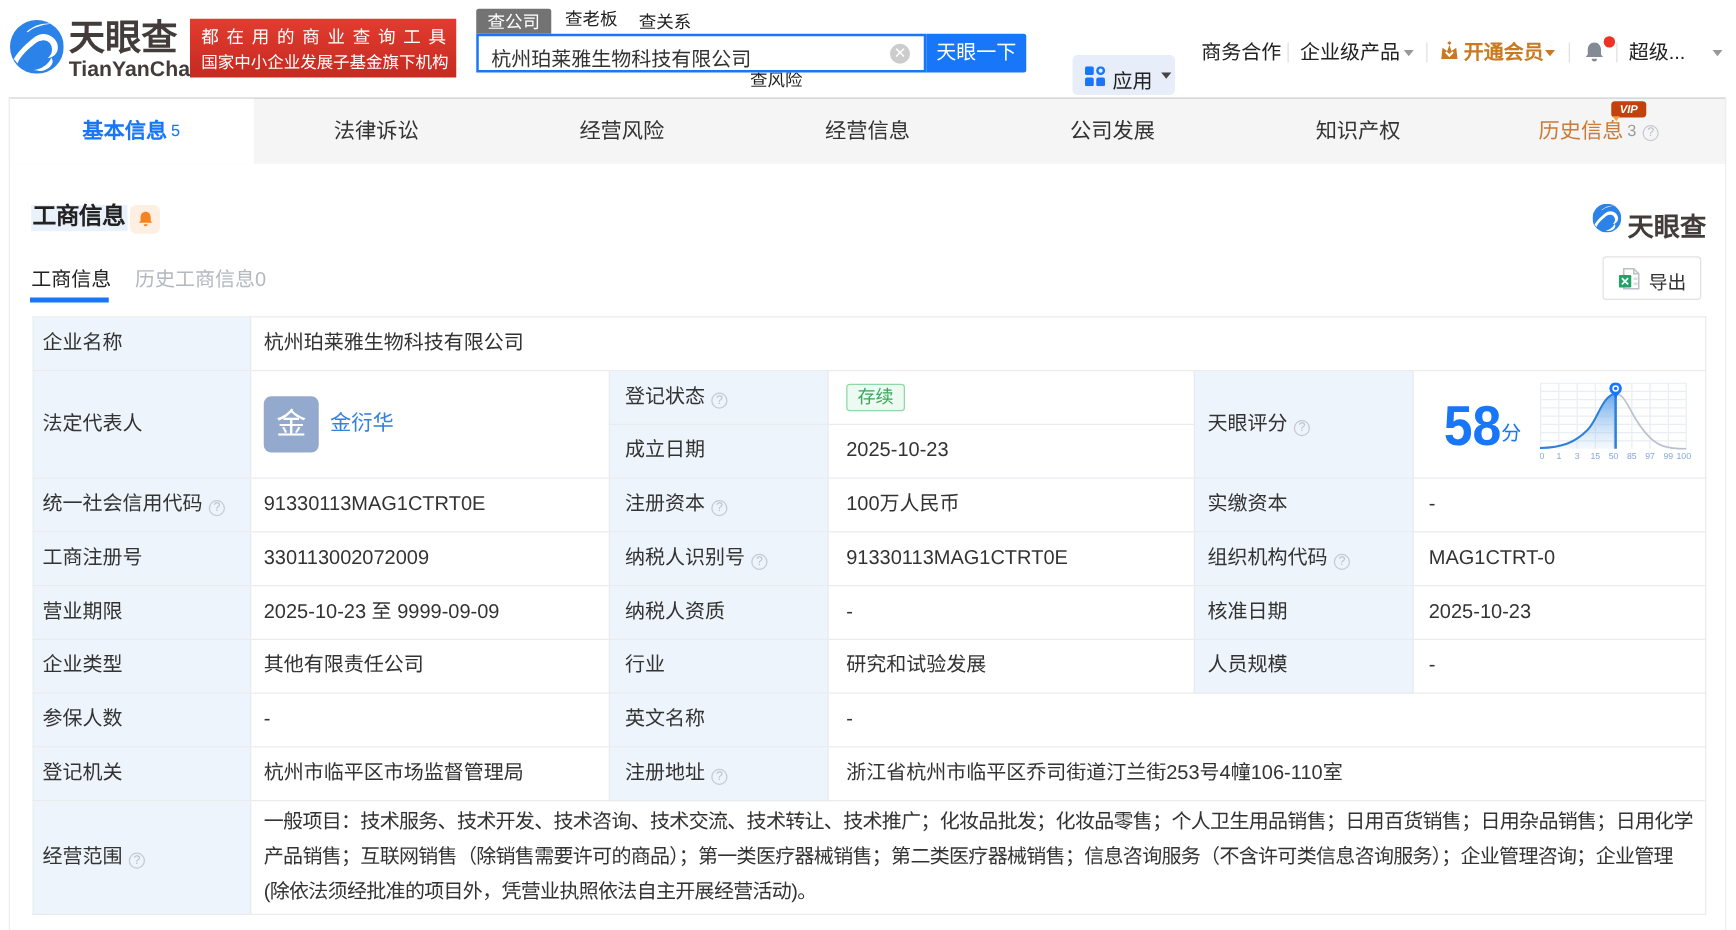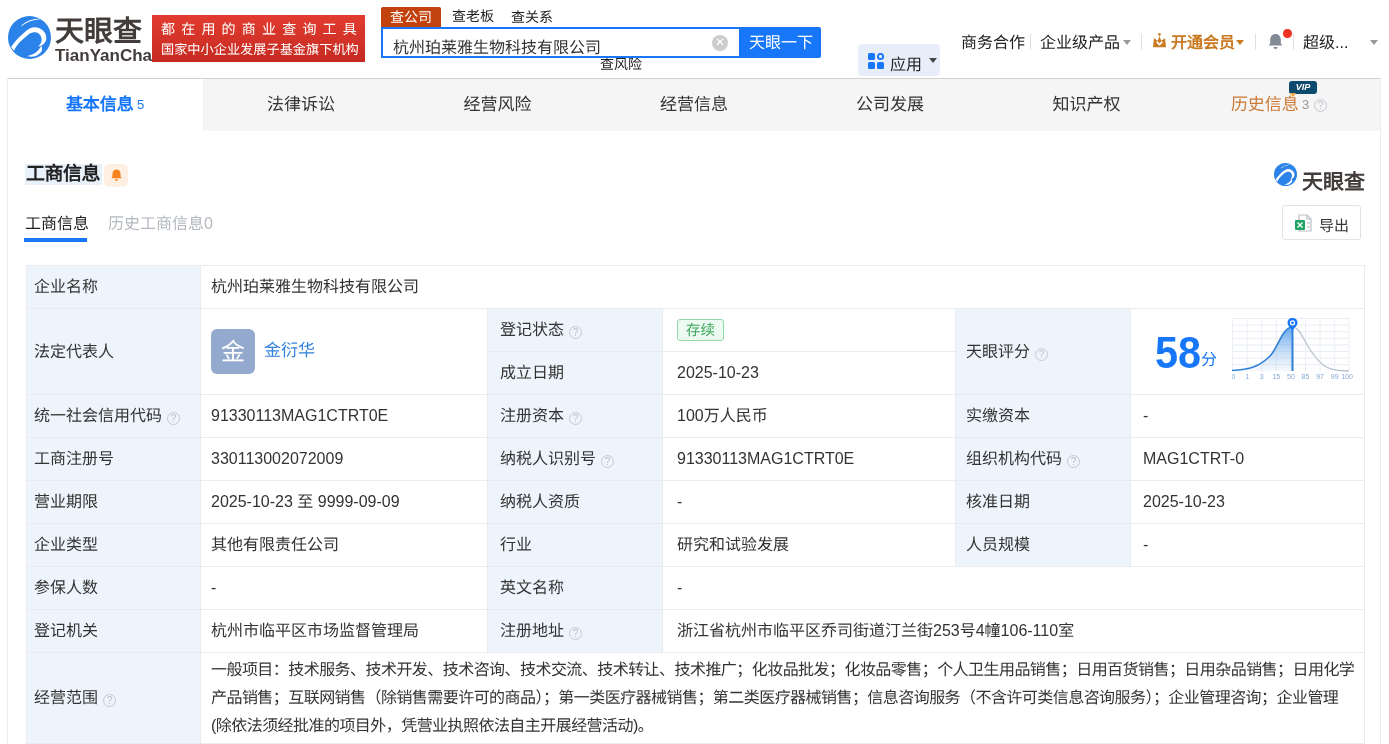--- a/index.html
+++ b/index.html
@@ -6,21 +6,21 @@
 html,body { width:1389px; height:744px; background:#fff; font-family:"Liberation Sans",sans-serif; color:#333; }
 .abs { position:absolute; }
 #page { position:relative; width:1389px; height:744px; overflow:hidden; background:#fff; }
 
 #hdr { position:absolute; left:0; top:0; width:1389px; height:78px; background:#fff; }
 .logotext { font-weight:bold; color:#423c3a; }
 #redbox { position:absolute; left:152px; top:15px; width:213px; height:47px; background:linear-gradient(180deg,#e23c30,#c52a20); border-radius:0; color:#fff; padding:4px 0 0 9px; }
 #redbox .l1 { font-size:14px; letter-spacing:6.2px; line-height:20px; white-space:nowrap; }
 #redbox .l2 { font-size:13.2px; letter-spacing:0px; line-height:21px; white-space:nowrap; }
 .stab { position:absolute; top:0; font-size:14px; color:#222; line-height:20px; }
-#stab-active { position:absolute; left:0; top:0; width:60px; height:21px; background:#c2410c; color:#fff; font-size:14px; text-align:center; line-height:21px; border-radius:2px 2px 0 0; }
+#stab-active { position:absolute; left:0; top:0; width:60px; height:21px; background:#737373; color:#fff; font-size:14px; text-align:center; line-height:21px; border-radius:2px 2px 0 0; }
 #searchbox { position:absolute; left:381px; top:27px; width:360px; height:31px; border:2px solid #1777f8; background:#fff; }
 #searchbox .q { position:absolute; left:10px; top:5px; font-size:16px; color:#333; }
 #clearx { position:absolute; left:712px; top:35px; width:16px; height:16px; border-radius:50%; background:#ccc; color:#fff; font-size:12px; line-height:15px; text-align:center; }
 #searchbtn { position:absolute; left:741px; top:27px; width:80px; height:31px; background:#1777f8; color:#fff; font-size:16px; text-align:center; line-height:31px; border-radius:0 2px 2px 0; }
 
 #appbtn { position:absolute; left:858px; top:44px; width:82px; height:32px; background:#e7eef9; border-radius:4px; }
 #appbtn .t { position:absolute; left:32px; top:7px; font-size:16px; color:#222; }
 .caret { width:0; height:0; border-left:4.5px solid transparent; border-right:4.5px solid transparent; border-top:5.5px solid #444; }
 .caret.gray { border-top-color:#999; }
 .caret.orange { border-top-color:#c9791f; }
@@ -37,21 +37,21 @@
 #minilogo { position:absolute; left:1274px; top:163px; }
 #exportbtn { position:absolute; left:1282px; top:205px; width:79px; height:35px; border:1px solid #e2e2e2; border-radius:3px; background:#fff; }
 #exportbtn .t { position:absolute; left:36px; top:8px; font-size:15px; color:#333; }
 #subtab1 { position:absolute; left:25px; top:210px; font-size:16px; color:#222; }
 #subtab2 { position:absolute; left:108px; top:210px; font-size:16px; color:#b4b9bf; }
 #subline { position:absolute; left:24px; top:238px; width:63px; height:4px; background:#1777f8; }
 
 #lb { position:absolute; left:7px; top:78px; width:1px; height:666px; background:#ededed; }
 #rb { position:absolute; left:1380px; top:78px; width:1px; height:666px; background:#ededed; }
 
-#tbl { position:absolute; left:26px; top:253px; border-collapse:collapse; table-layout:fixed; width:1338px;margin-top:12px; }
+#tbl { position:absolute; left:26px; top:253px; border-collapse:collapse; table-layout:fixed; width:1338px; }
 #tbl td { border:1px solid #e9ecef; font-size:16px; color:#333; vertical-align:middle; padding:0 0 0 10px; line-height:20px; }
 #tbl td.lb1 { background:#eef4fb; padding-left:7px; }
 #tbl td.lb2 { background:#eef4fb; padding-left:12px; }
 #tbl td.lb3 { background:#eef4fb; padding-left:10px; }
 #tbl td.v2 { padding-left:14px; }
 #tbl td.v3 { padding-left:12px; }
 .qm { display:inline-block; width:13px; height:13px; border:1px solid #c5cad2; border-radius:50%; color:#b9bfc7; font-size:10px; line-height:11px; text-align:center; margin-left:5px; vertical-align:-1px; font-weight:normal; }
 .tag-green { display:inline-block; height:22px; line-height:20px; padding:0 8px; font-size:14.5px; color:#3aa65a; background:#edfaf2; border:1px solid #8fd8a5; border-radius:3px; }
 #avatar { display:inline-block; width:44px; height:45px; background:#93a9cd; border-radius:6px; color:#fff; font-size:24px; line-height:45px; text-align:center; vertical-align:middle; }
 .plink { color:#3381dc; font-size:17px; margin-left:9px; }
@@ -122,21 +122,21 @@
 
   <div id="tabbar">
     <div class="ntab" id="ntab0" style="left:0;width:196px;">基本信息<span class="ncount">5</span></div>
     <div class="ntab" style="left:196px;width:196px;">法律诉讼</div>
     <div class="ntab" style="left:392px;width:197px;">经营风险</div>
     <div class="ntab" style="left:589px;width:196px;">经营信息</div>
     <div class="ntab" style="left:785px;width:196px;">公司发展</div>
     <div class="ntab" style="left:981px;width:197px;">知识产权</div>
     <div class="ntab" style="left:1178px;width:196px;color:#cd7a35;padding-right:4px;width:192px;">历史信息<span class="ncount" style="color:#999;">3</span><span class="qm" style="vertical-align:1px;">?</span></div>
   </div>
-  <div class="abs" style="left:1289px;top:81px;width:28px;height:13px;background:#0c4a6e;border-radius:3px;color:#fff;font-size:9px;font-weight:bold;font-style:italic;text-align:center;line-height:13px;">VIP</div>
+  <div class="abs" style="left:1289px;top:81px;width:28px;height:13px;background:#c2410c;border-radius:3px;color:#fff;font-size:9px;font-weight:bold;font-style:italic;text-align:center;line-height:13px;">VIP</div>
   <div class="abs" style="left:1290px;top:93px;width:0;height:0;border-left:3px solid transparent;border-right:3px solid transparent;border-top:4px solid #f0a43e;"></div>
   <div id="lb"></div>
     <div id="rb"></div>
 
   <div id="sec-title">工商信息</div>
   <div id="bellchip"><svg width="13" height="15" viewBox="0 0 17 18" style="margin-top:4px">
         <path d="M8.5,1 C5.2,1 3.2,3.6 3.2,6.8 L3.2,10.5 L1.6,12.6 L15.4,12.6 L13.8,10.5 L13.8,6.8 C13.8,3.6 11.8,1 8.5,1 Z M6.4,14 A2.1,2.1 0 0 0 10.6,14 Z" fill="#f8821d"></path>
       </svg></div>
   <div id="minilogo">
     <svg width="23" height="23" viewBox="0 0 100 100">

